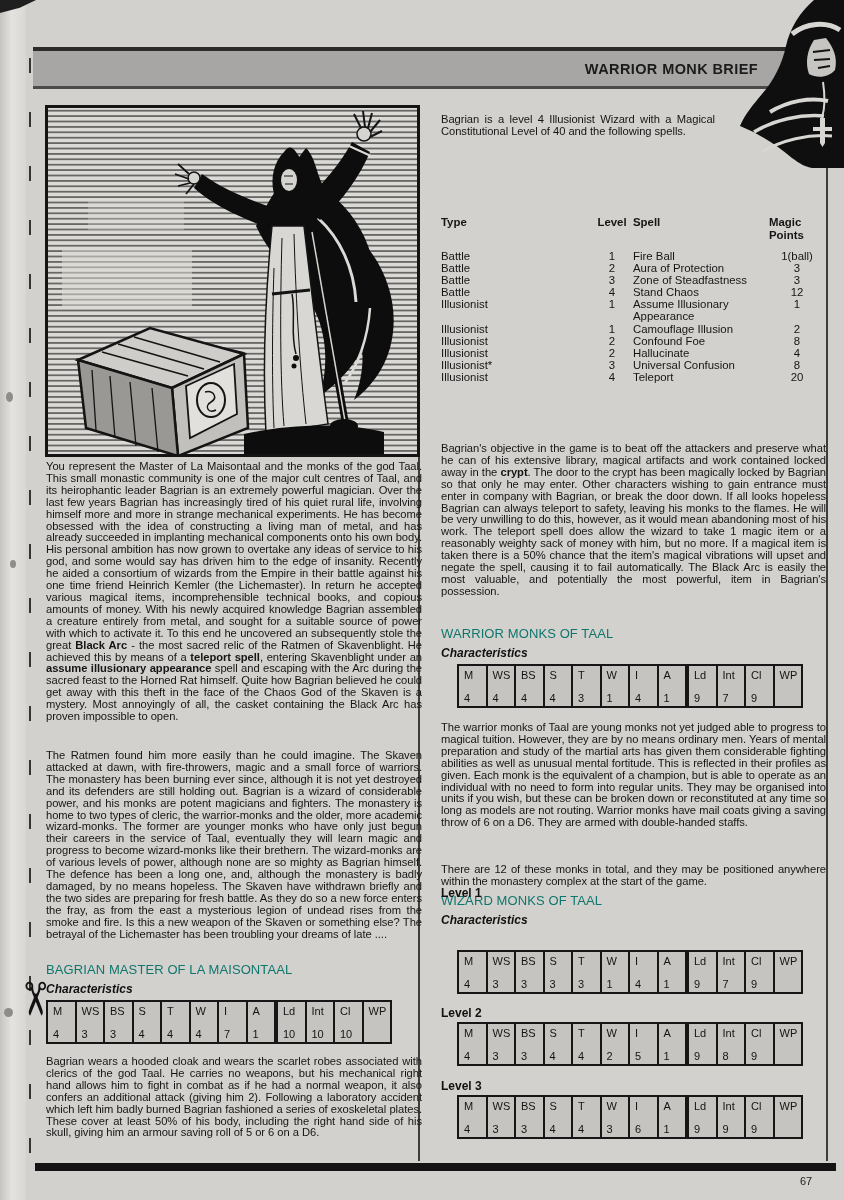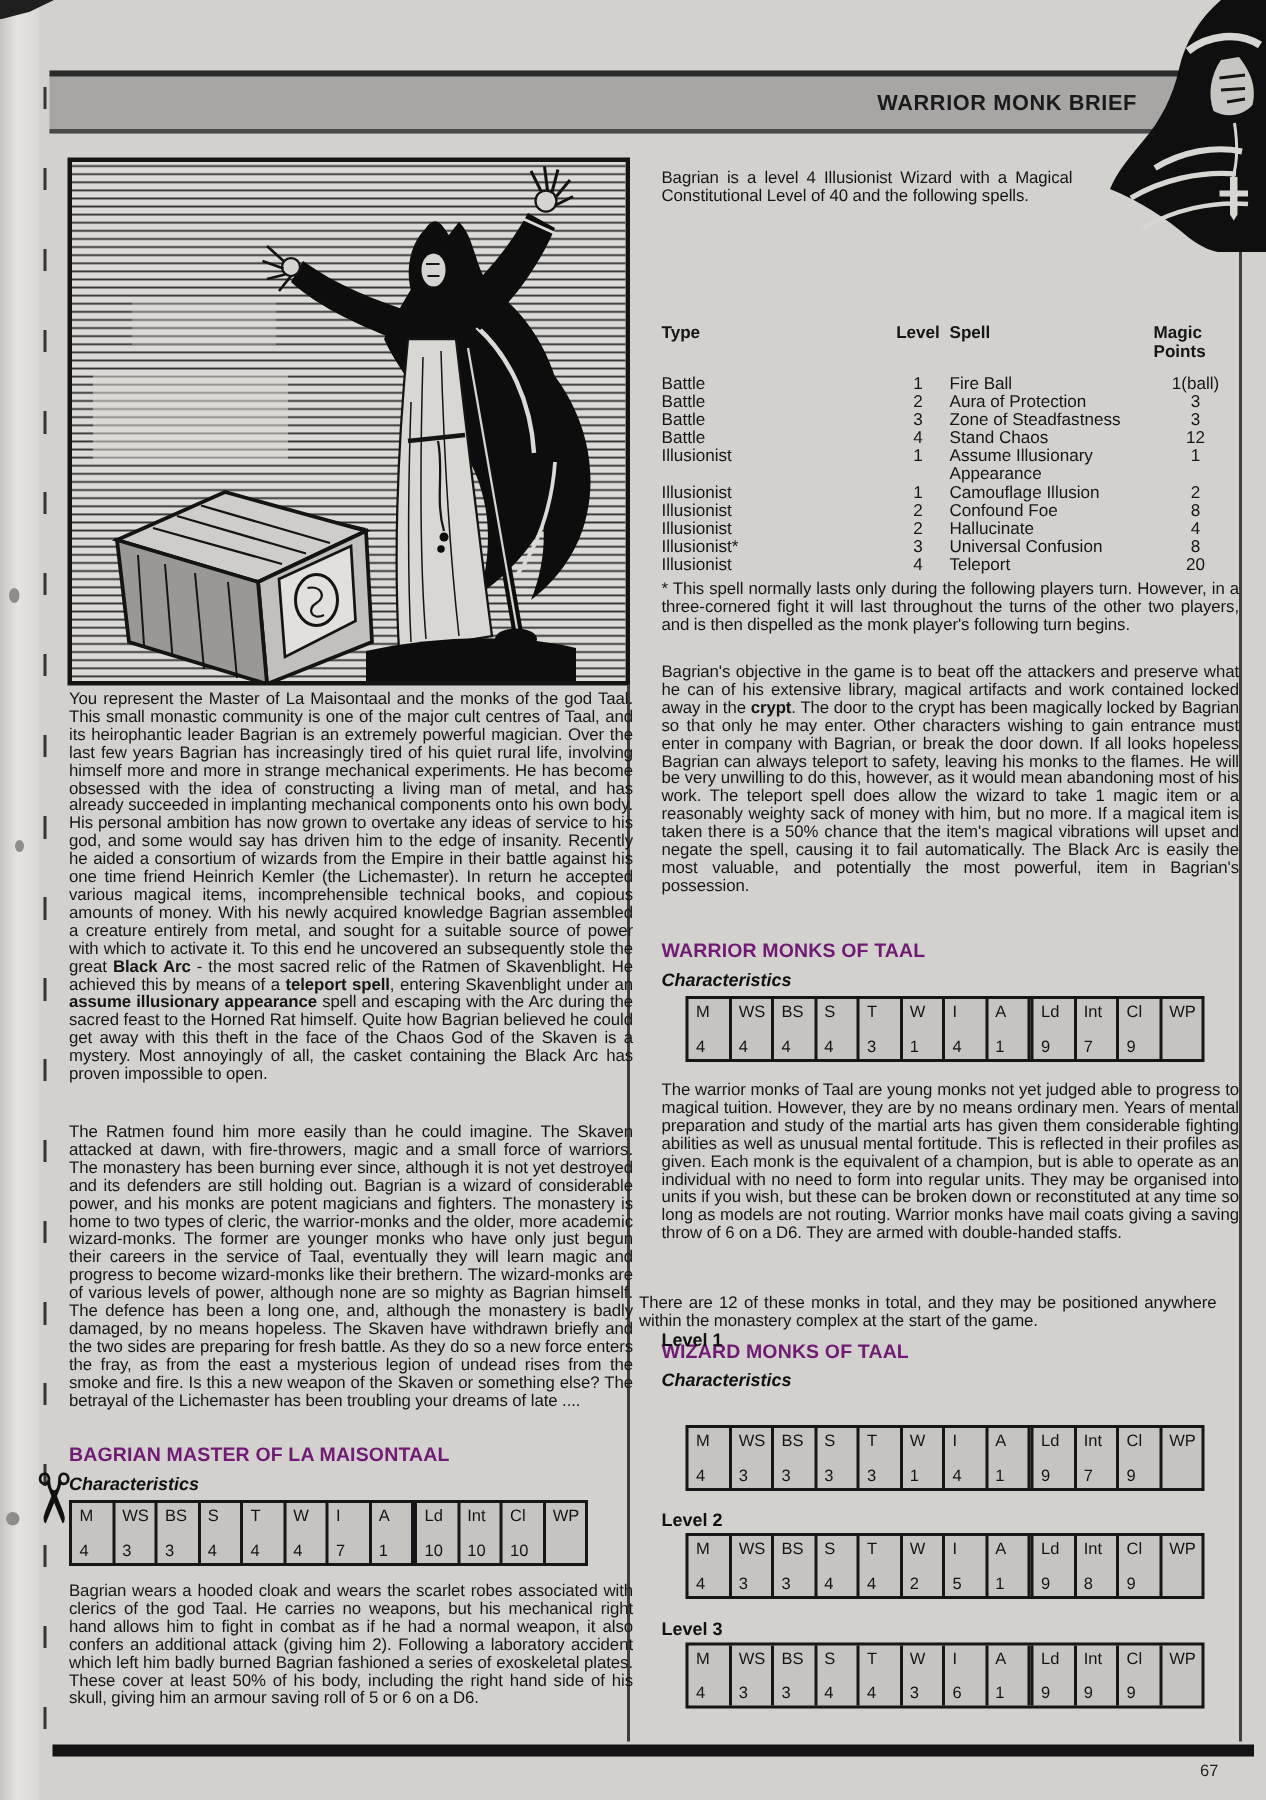--- a/index.html
+++ b/index.html
@@ -27,21 +27,21 @@
   .rule-b{position:absolute;left:35px;top:1163px;width:801px;height:8px;background:#141414;}
   .pnum{position:absolute;left:800px;top:1175px;font-size:11px;color:#222;}
 
   .scissors{position:absolute;left:16px;top:976px;font-size:46px;line-height:1;color:#111;
     transform:rotate(90deg);z-index:6;}
 
   
   .tx{position:absolute;font-size:11.2px;line-height:11.9px;text-align:justify;color:#151515;
     letter-spacing:-0.05px;}
   .tx b{font-weight:bold;}
-  .hd{position:absolute;font-size:13px;font-weight:bold;color:#701a75;letter-spacing:.1px;}
+  .hd{position:absolute;font-size:13px;font-weight:normal;color:#0f766e;letter-spacing:.1px;}
   .chr{position:absolute;font-size:12px;font-weight:bold;font-style:italic;color:#111;}
   .lvl{position:absolute;font-size:12px;font-weight:bold;color:#111;}
 
   
   .illus{position:absolute;left:45px;top:105px;width:375px;height:352px;box-sizing:border-box;
     border:3px solid #141414;background:#dbd9d5;}
   .illus svg{display:block;}
 
   
   .stats{position:absolute;width:342px;display:flex;border:2px solid #161616;background:#c6c4c0;
@@ -273,21 +273,20 @@
         </div>
         <div class="spell-row">
           <div class="c-type">Illusionist</div>
           <div class="c-level">4</div>
           <div class="c-spell">Teleport</div>
           <div class="c-points-v">20</div>
         </div>
       </div>
   </div>
 
-  <div class="tx" style="left:441px;top:388px;width:385px;">* This spell normally lasts only during the following players turn. However, in a three-cornered fight it will last throughout the turns of the other two players, and is then dispelled as the monk player's following turn begins.</div>
   <div class="tx" style="left:441px;top:443px;width:385px;"><span>Bagrian's objective in the game is to beat off the attackers and preserve what he can of his extensive library, magical artifacts and work contained locked away in the </span><b>crypt</b><span>. The door to the crypt has been magically locked by Bagrian so that only he may enter. Other characters wishing to gain entrance must enter in company with Bagrian, or break the door down. If all looks hopeless Bagrian can always teleport to safety, leaving his monks to the flames. He will be very unwilling to do this, however, as it would mean abandoning most of his work. The teleport spell does allow the wizard to take 1 magic item or a reasonably weighty sack of money with him, but no more. If a magical item is taken there is a 50% chance that the item's magical vibrations will upset and negate the spell, causing it to fail automatically. The Black Arc is easily the most valuable, and potentially the most powerful, item in Bagrian's possession.</span></div>
 
   <div class="hd" style="left:441px;top:626px;">WARRIOR MONKS OF TAAL</div>
   <div class="chr" style="left:441px;top:646px;">Characteristics</div>
   <div class="stats" style="left:457px;top:664px;">
       <div class="stat-cell">
         <span>M</span>
         <span>4</span>
       </div>
       <div class="stat-cell">
@@ -329,21 +328,21 @@
       <div class="stat-cell">
         <span>Cl</span>
         <span>9</span>
       </div>
       <div class="stat-cell">
         <span>WP</span>
         <span>7</span>
       </div>
     </div>
   <div class="tx" style="left:441px;top:722px;width:385px;">The warrior monks of Taal are young monks not yet judged able to progress to magical tuition. However, they are by no means ordinary men. Years of mental preparation and study of the martial arts has given them considerable fighting abilities as well as unusual mental fortitude. This is reflected in their profiles as given. Each monk is the equivalent of a champion, but is able to operate as an individual with no need to form into regular units. They may be organised into units if you wish, but these can be broken down or reconstituted at any time so long as models are not routing. Warrior monks have mail coats giving a saving throw of 6 on a D6. They are armed with double-handed staffs.</div>
-  <div class="tx" style="left:426px;top:864px;width:385px;">There are 12 of these monks in total, and they may be positioned anywhere within the monastery complex at the start of the game.</div>
+  <div class="tx" style="left:441px;top:864px;width:385px;">There are 12 of these monks in total, and they may be positioned anywhere within the monastery complex at the start of the game.</div>
 
   <div class="hd" style="left:441px;top:893px;">WIZARD MONKS OF TAAL</div>
   <div class="chr" style="left:441px;top:913px;">Characteristics</div>
 
   <div class="lvl" style="left:441px;top:886px;">Level 1</div>
   <div class="stats" style="left:457px;top:950px;">
       <div class="stat-cell">
         <span>M</span>
         <span>4</span>
       </div>

